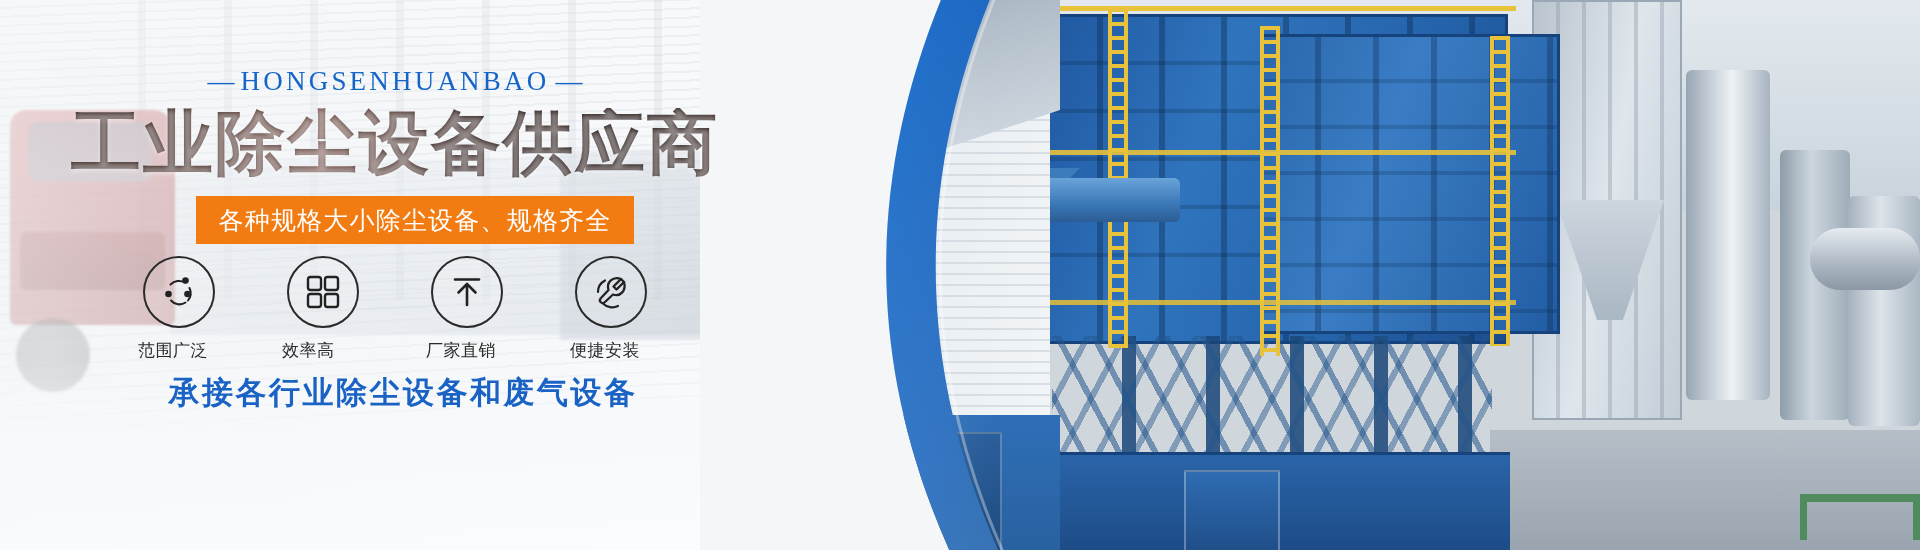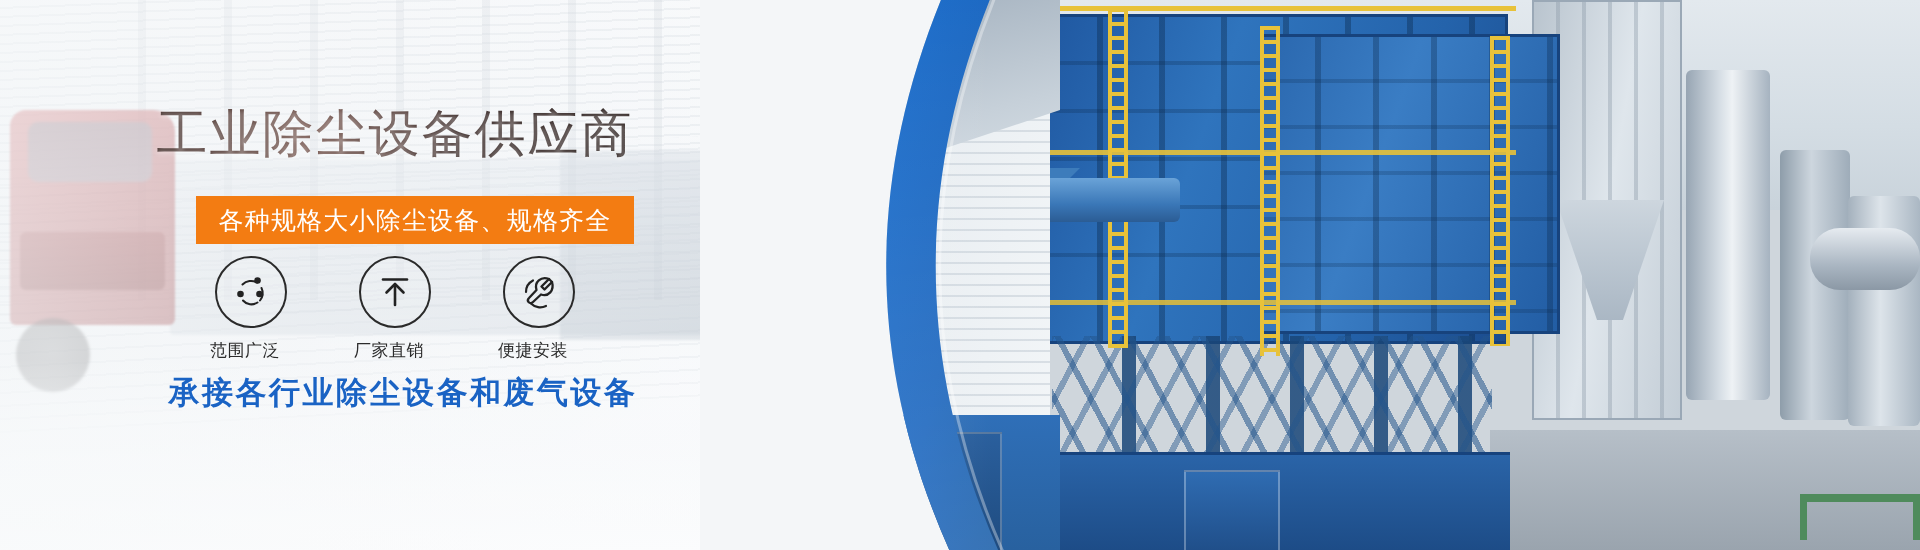--- a/index.html
+++ b/index.html
@@ -280,22 +280,22 @@
     font-size:27px;
     letter-spacing:3.2px;
     color:#1565c9;
     white-space:nowrap;
   }
   .eyebrow .dash { display:inline-block; letter-spacing:0; padding:0 6px; }
 
   .title {
     position:absolute; left:0; top:108px; width:790px;
     text-align:center;
-    font-size:51px;
-    font-weight:normal;
+    font-size:70px;
+    font-weight:bold;
     letter-spacing:2px;
     line-height:1.0;
     background:linear-gradient(95deg,#3a2b2a 0%, #4a3632 22%, #7a5b54 40%, #3c2c2a 58%, #2f2422 78%, #4a3733 100%);
     -webkit-background-clip:text;
     background-clip:text;
     color:transparent;
     -webkit-text-fill-color:transparent;
     text-shadow:0 2px 5px rgba(255,255,255,.45);
     white-space:nowrap;
   }
@@ -422,20 +422,23 @@
 
       <path d="M300,0 C150,260 140,520 320,800 L368,800 C190,520 200,260 348,0 Z" fill="url(#arcGrad)"></path>
       <path d="M300,0 C150,260 140,520 320,800 L368,800 C190,520 200,260 348,0 Z" fill="url(#arcFade)"></path>
 
       <path d="M352,0 C204,260 194,520 372,800" stroke="rgba(255,255,255,.35)" stroke-width="3" fill="none"></path>
     </svg>
   </div>
 
   <div class="content">
 
+    <div class="eyebrow">
+      <span class="dash">—</span><span>HONGSENHUANBAO</span><span class="dash">—</span>
+    </div>
 
     <h1 class="title">工业除尘设备供应商</h1>
 
     <div class="orange-bar">
       <span>各种规格大小除尘设备、规格齐全</span>
     </div>
 
     <div class="features">
 
       <div class="feature">
@@ -445,20 +448,31 @@
             <path d="M30.5 16 A12 12 0 0 1 29 28.5" stroke="#222" stroke-width="2" fill="none" stroke-linecap="round"></path>
             <path d="M12 28.5 A11 11 0 0 0 26.5 30.5" stroke="#222" stroke-width="2" fill="none" stroke-linecap="round"></path>
             <circle cx="26.5" cy="8.5" r="3.3" fill="#222"></circle>
             <circle cx="9.5" cy="22" r="3.3" fill="#222"></circle>
             <circle cx="28.5" cy="22" r="3.3" fill="#222"></circle>
           </svg>
         </div>
         <div class="f-label">范围广泛</div>
       </div>
 
+      <div class="feature">
+        <div class="f-circle">
+          <svg width="36" height="36" viewBox="0 0 36 36">
+            <rect x="3" y="3" width="13" height="13" rx="2.5" fill="none" stroke="#222" stroke-width="2.4"></rect>
+            <rect x="20" y="3" width="13" height="13" rx="2.5" fill="none" stroke="#222" stroke-width="2.4"></rect>
+            <rect x="3" y="20" width="13" height="13" rx="2.5" fill="none" stroke="#222" stroke-width="2.4"></rect>
+            <rect x="20" y="20" width="13" height="13" rx="2.5" fill="none" stroke="#222" stroke-width="2.4"></rect>
+          </svg>
+        </div>
+        <div class="f-label">效率高</div>
+      </div>
 
       <div class="feature">
         <div class="f-circle">
           <svg width="38" height="38" viewBox="0 0 38 38">
             <line x1="7" y1="6.5" x2="31" y2="6.5" stroke="#222" stroke-width="2.6" stroke-linecap="round"></line>
             <line x1="19" y1="12" x2="19" y2="32" stroke="#222" stroke-width="2.6" stroke-linecap="round"></line>
             <path d="M10.5 19.5 L19 11 L27.5 19.5" fill="none" stroke="#222" stroke-width="2.6" stroke-linecap="round" stroke-linejoin="round"></path>
           </svg>
         </div>
         <div class="f-label">厂家直销</div>

